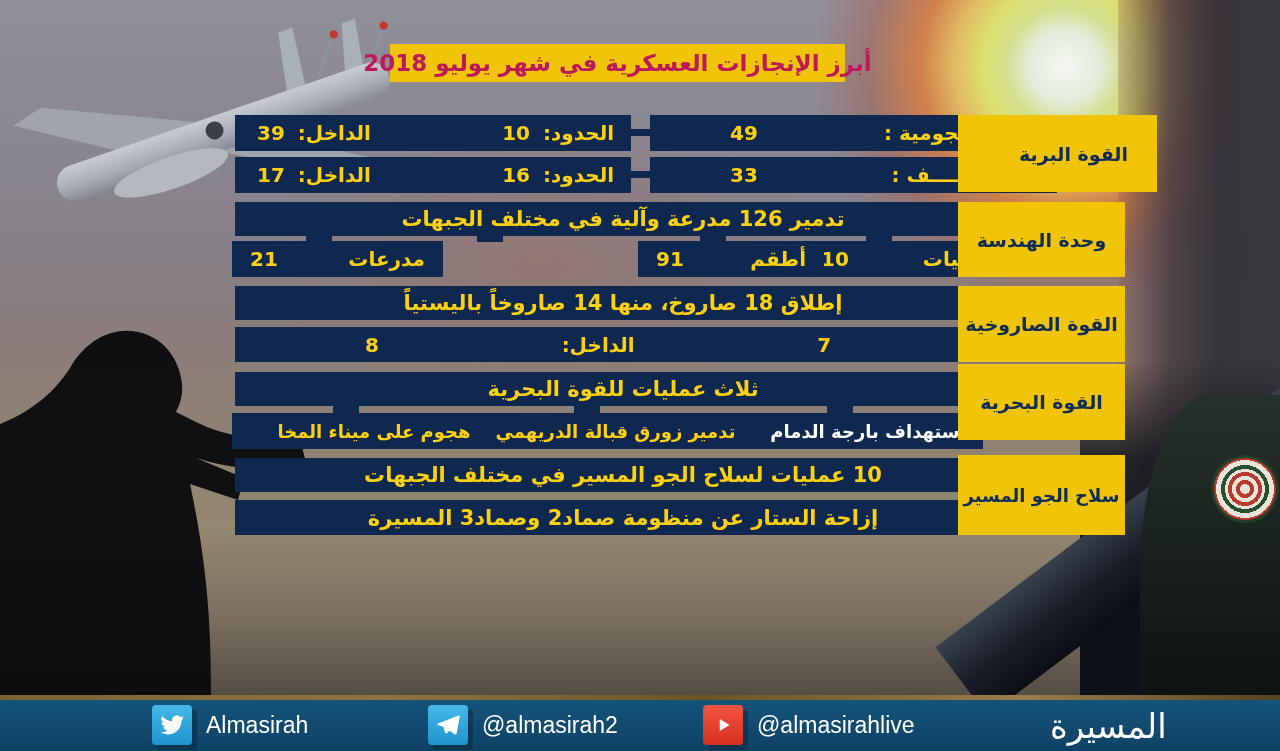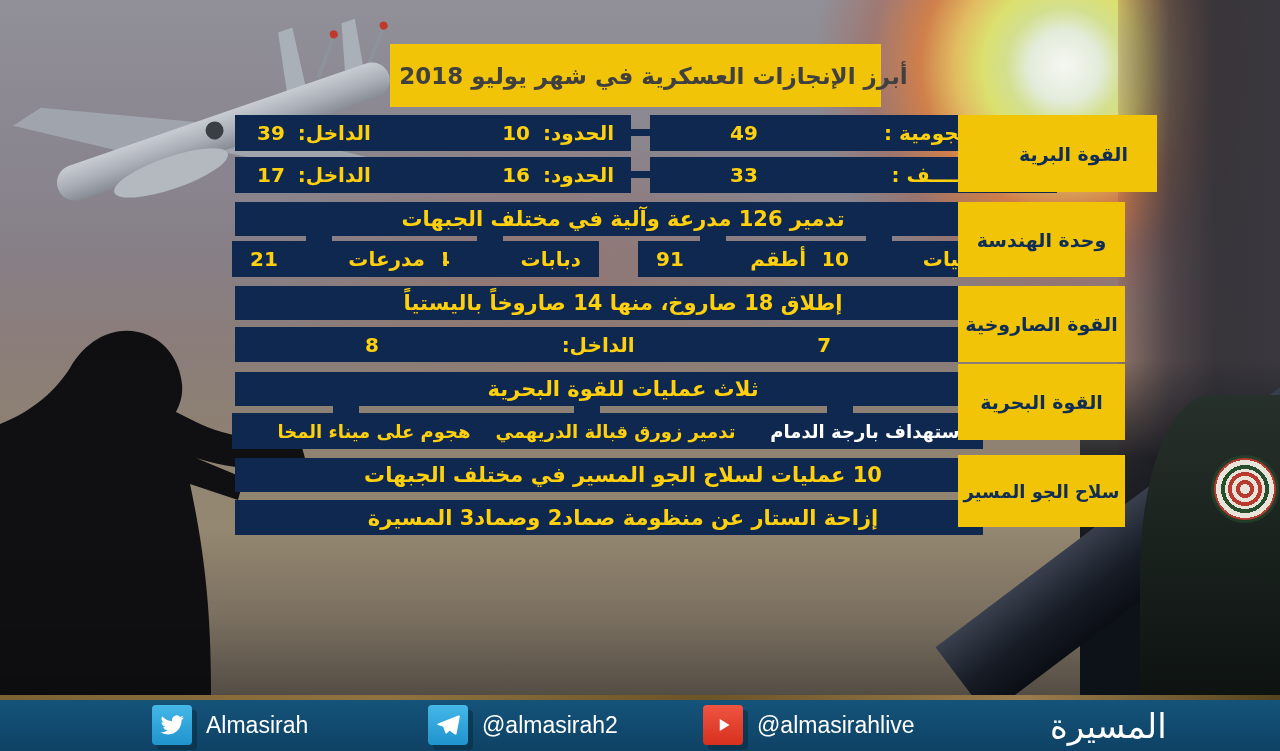--- a/index.html
+++ b/index.html
@@ -29,23 +29,23 @@
       border-radius:50% 0 0 8%;}
   .emblem{position:absolute;left:1214px;top:458px;width:62px;height:62px;border-radius:50%;
       background:repeating-radial-gradient(circle at 50% 50%, #e8e4da 0 5px, #b8392e 5px 9px,
         #e8e4da 9px 13px, #b8392e 13px 17px, #e8e4da 17px 20px, #274e2d 20px 24px);
       box-shadow:0 0 0 3px rgba(39,78,45,.6);}
   .soldier-left,.drone{position:absolute;}
   .soldier-left{left:0;top:292px;}
   .drone{left:10px;top:15px;}
 
   
-  .title-bar{position:absolute;left:390px;top:44px;width:455px;height:63px;
-      background:#f2c408;color:#404040;font-weight:bold;font-size:23px;
-      display:flex;align-items:center;justify-content:center;direction:rtl;white-space:nowrap;padding-left:36px;}
+  .title-bar{position:absolute;left:390px;top:44px;width:455px;height:38px;
+      background:#f2c408;color:#be185d;font-weight:bold;font-size:23px;
+      display:flex;align-items:center;justify-content:center;direction:rtl;white-space:nowrap;}
   .bar{position:absolute;background:#0f2850;color:#ffd00e;font-weight:bold;font-size:20px;
       display:flex;align-items:center;direction:rtl;white-space:nowrap;}
   .bar.center{justify-content:center;padding-left:28px;}
   .bar.sb{justify-content:space-between;}
   .pair{display:flex;direction:rtl;column-gap:13px;}
   .white-text{color:#ffffff;}
   .label-box{position:absolute;left:958px;width:167px;background:#f2c408;color:#0f2d55;
       display:flex;align-items:center;justify-content:center;font-weight:bold;font-size:19px;
       direction:rtl;white-space:nowrap;}
   .conn-h{position:absolute;height:7px;background:#0f2850;}
@@ -157,24 +157,20 @@
   <div class="conn-v" style="left:306px;top:234px;height:8px;"></div>
 
   <div class="bar sb" style="left:803px;top:241px;width:152px;height:36px;padding:0 18px;">
     <span>آليات</span>
     <span>10</span>
   </div>
   <div class="bar sb" style="left:638px;top:241px;width:150px;height:36px;padding:0 18px;">
     <span>أطقم</span>
     <span>91</span>
   </div>
-  <div class="bar sb" style="left:418px;top:241px;width:145px;height:36px;padding:0 18px;">
-    <span>دبابات</span>
-    <span>4</span>
-  </div>
   <div class="bar sb" style="left:232px;top:241px;width:175px;height:36px;padding:0 18px;">
     <span>مدرعات</span>
     <span>21</span>
   </div>
   <div class="label-box" style="top:202px;height:75px;">
     <span>وحدة الهندسة</span>
   </div>
 
   <div class="bar center" style="left:235px;top:286px;width:720px;height:34px;font-size:21px;">
     <span>إطلاق 18 صاروخ، منها 14 صاروخاً باليستياً</span>
@@ -208,21 +204,21 @@
   <div class="label-box" style="top:364px;height:76px;">
     <span>القوة البحرية</span>
   </div>
 
   <div class="bar center" style="left:235px;top:458px;width:720px;height:34px;font-size:21px;">
     <span>10 عمليات لسلاح الجو المسير في مختلف الجبهات</span>
   </div>
   <div class="bar center" style="left:235px;top:500px;width:720px;height:35px;font-size:21px;">
     <span>إزاحة الستار عن منظومة صماد2 وصماد3 المسيرة</span>
   </div>
-  <div class="label-box" style="top:455px;height:72px;font-size:18px;">
+  <div class="label-box" style="top:455px;height:80px;font-size:18px;">
     <span>سلاح الجو المسير</span>
   </div>
 
   <div class="footer-line"></div>
   <div class="footer">
 
     <div class="sq-icon tw" style="left:152px;">
       <svg width="26" height="26" viewBox="0 0 24 24">
         <path fill="#ffffff" d="M23 5.1c-.8.4-1.6.6-2.5.7.9-.5 1.6-1.4 1.9-2.4-.8.5-1.8.9-2.8 1.1a4.4 4.4 0 0 0-7.6 3 5 5 0 0 0 .1 1A12.5 12.5 0 0 1 3 3.9a4.4 4.4 0 0 0 1.4 5.9c-.7 0-1.4-.2-2-.5v.1c0 2.1 1.5 3.9 3.5 4.3a4.5 4.5 0 0 1-2 .1 4.4 4.4 0 0 0 4.1 3.1A8.9 8.9 0 0 1 1.4 18.7 12.5 12.5 0 0 0 8.2 20.7c8.1 0 12.6-6.7 12.6-12.6v-.6c.9-.6 1.6-1.4 2.2-2.4z"></path>
       </svg>

